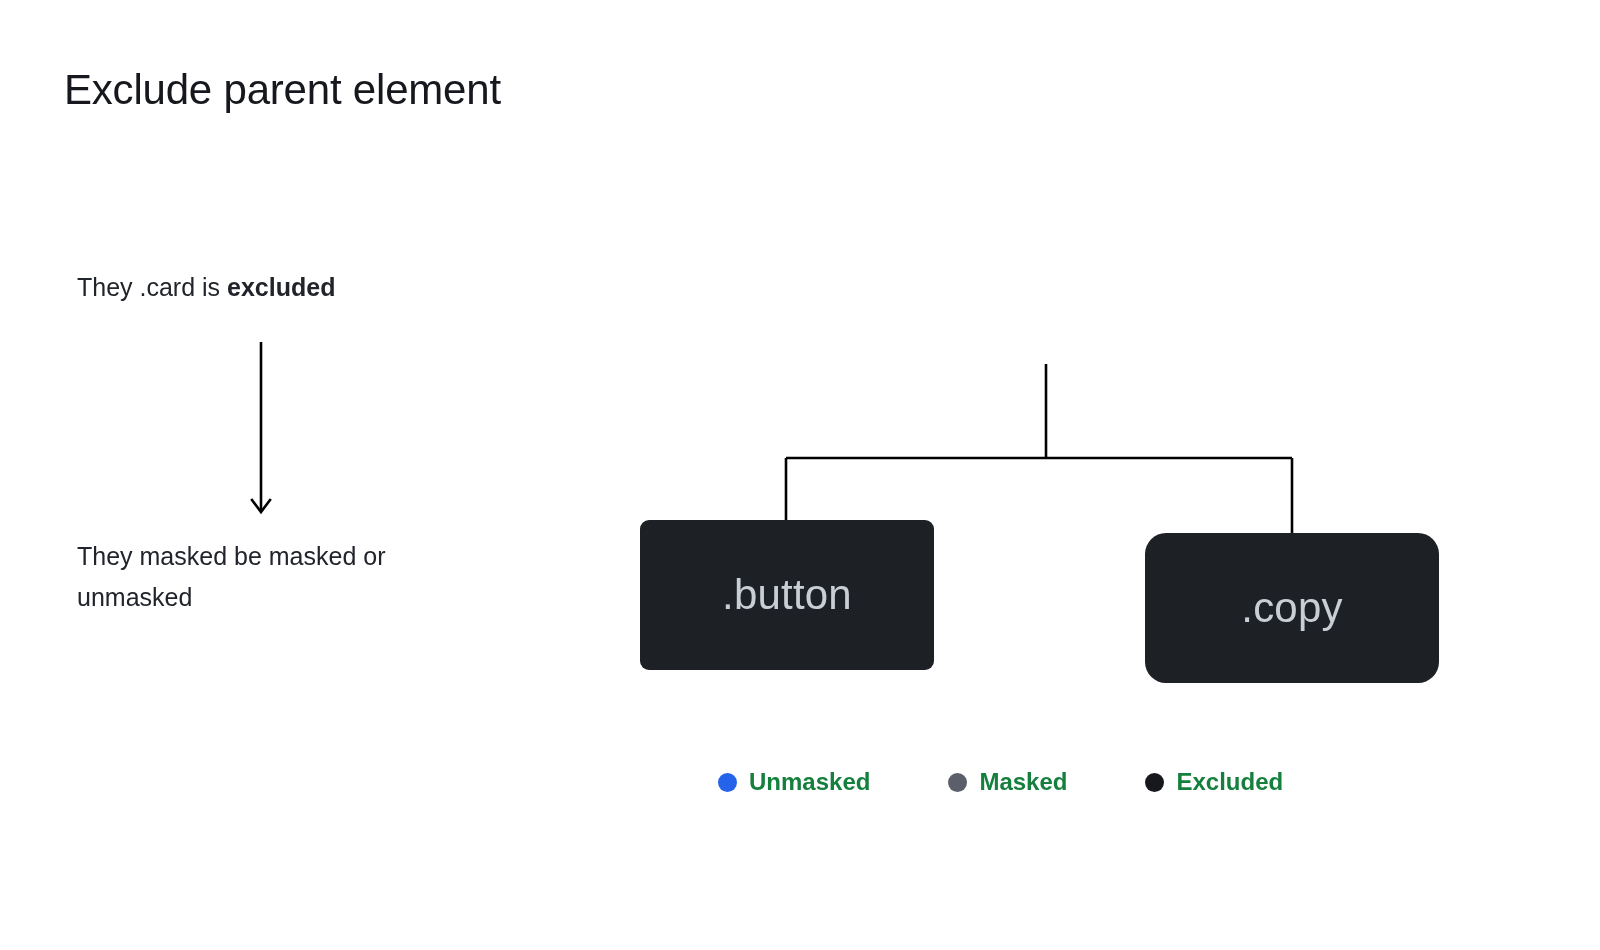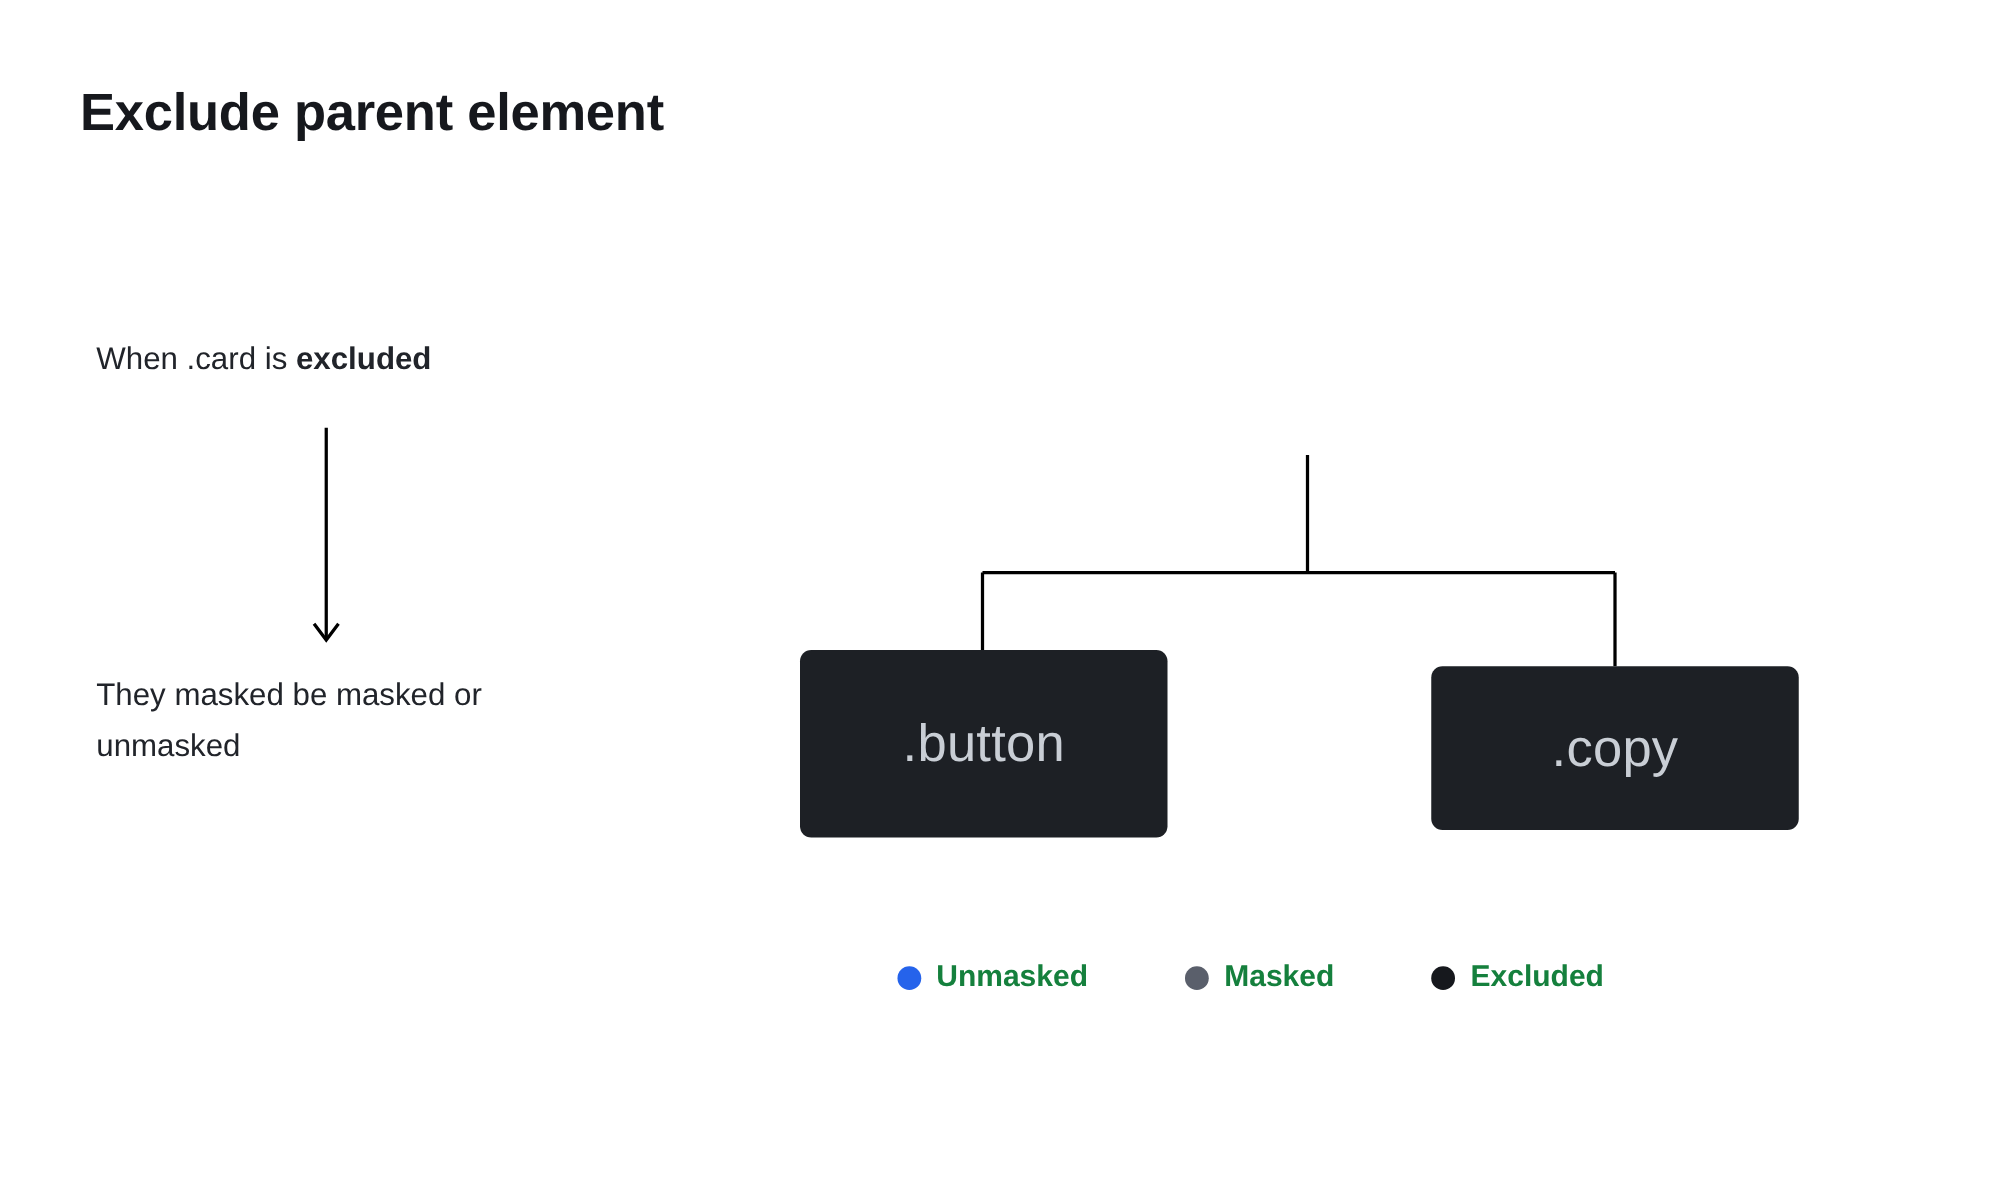--- a/index.html
+++ b/index.html
@@ -16,21 +16,21 @@
     color: #21242a;
     -webkit-font-smoothing: antialiased;
   }
 
   
   .page-title {
     position: absolute;
     left: 64px;
     top: 66px;
     font-size: 42px;
-    font-weight: 700;
+    font-weight: 400;
     letter-spacing: -0.2px;
     color: #16181d;
     white-space: nowrap;
   }
 
   
   .left-col {
     position: absolute;
     left: 77px;
     top: 270px;
@@ -93,21 +93,21 @@
     display: flex;
     align-items: center;
     justify-content: center;
     color: #c9ced5;
     font-size: 42px;
     font-weight: 300;
     letter-spacing: 0.2px;
   }
   .node-card   { left: 288px; top: 36px;  width: 294px; height: 148px; }
   .node-button { left: 40px;  top: 340px; width: 294px; height: 150px; }
-  .node-copy   { left: 545px; top: 353px; width: 294px; height: 131px; }
+  .node-copy   { left: 545px; top: 353px; width: 294px; height: 150px; border-radius: 21px; }
 
   
   .legend {
     position: absolute;
     left: 718px;
     top: 768px;
     display: flex;
     align-items: center;
   }
   .legend-item {
@@ -130,21 +130,21 @@
     white-space: nowrap;
   }
 </style>
 </head>
 <body style="background: rgb(255, 255, 255);">
 
 <div class="page-title">Exclude parent element</div>
 
 <div class="left-col">
 
-  <div class="lead-line"><span>When .card is </span><b>excluded</b></div>
+  <div class="lead-line"><span>They .card is </span><b>excluded</b></div>
 
   <div class="arrow-wrap">
     <svg width="40" height="180" viewBox="0 0 40 180" aria-hidden="true">
       <line x1="20" y1="0" x2="20" y2="168" stroke="#000000" stroke-width="2.6"></line>
       <polyline points="11,158 20,170 29,158" fill="none" stroke="#000000" stroke-width="2.6" stroke-linecap="square" stroke-linejoin="miter"></polyline>
     </svg>
   </div>
 
   <div class="para-block">
     <p class="para">They masked be masked or unmasked</p>

